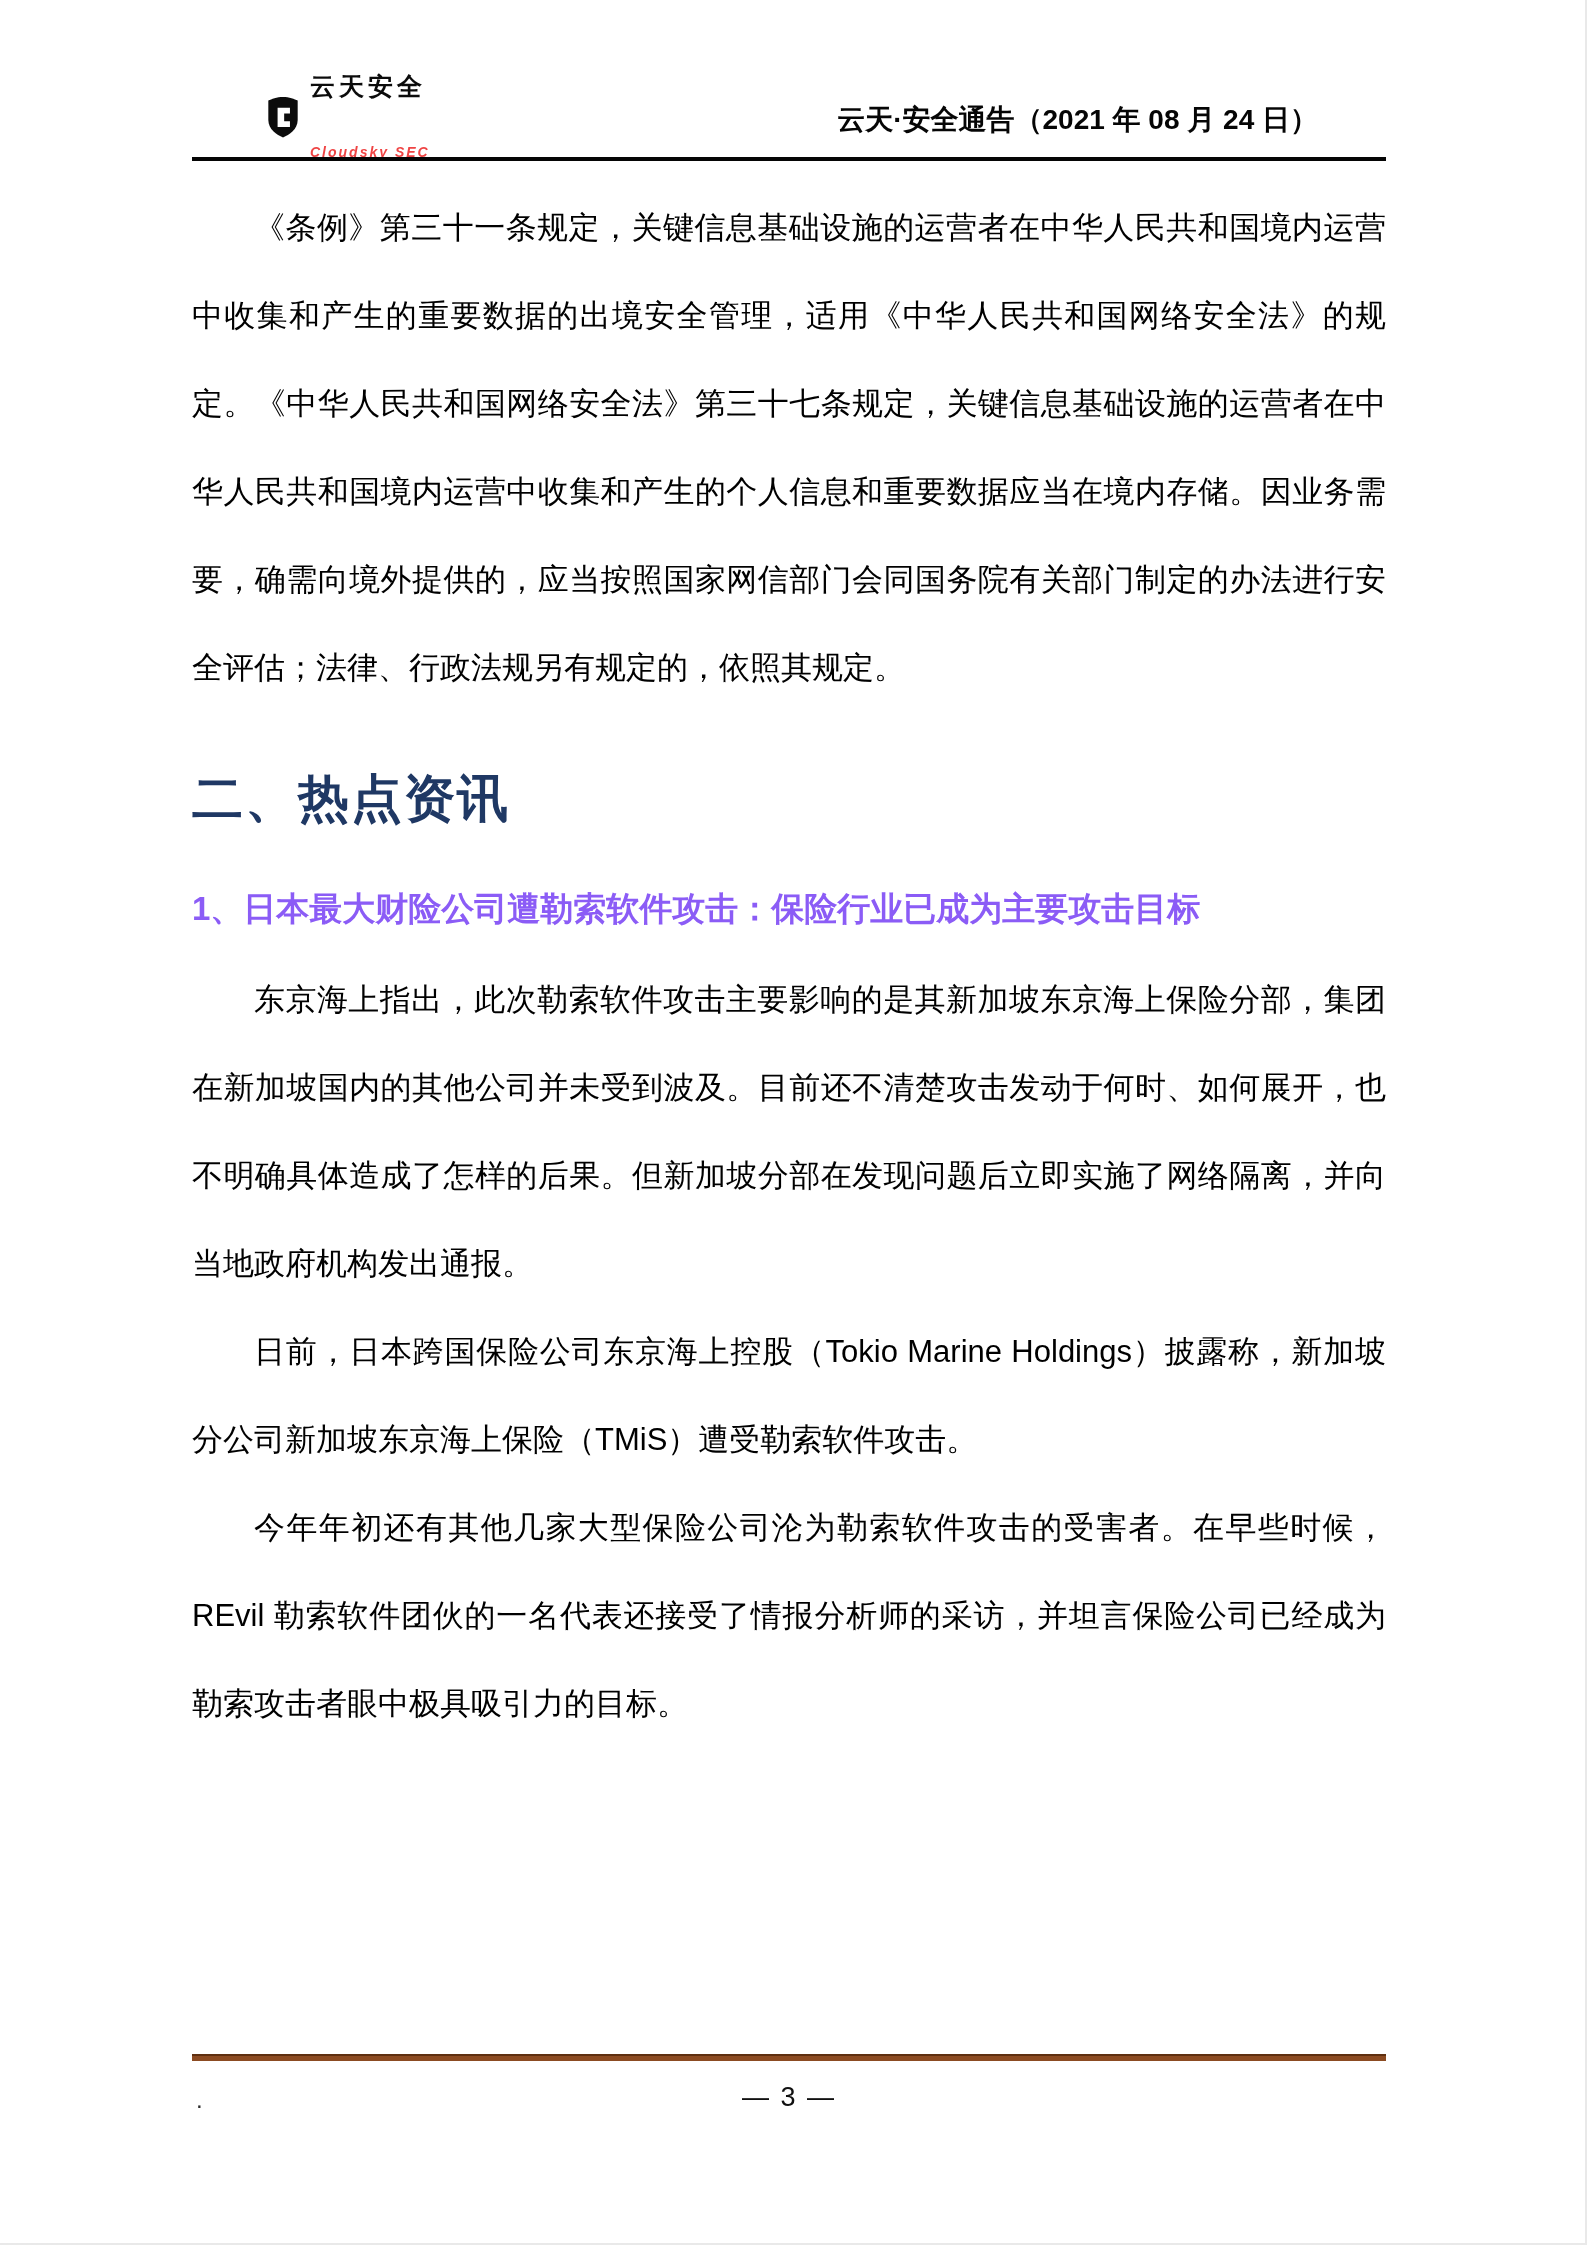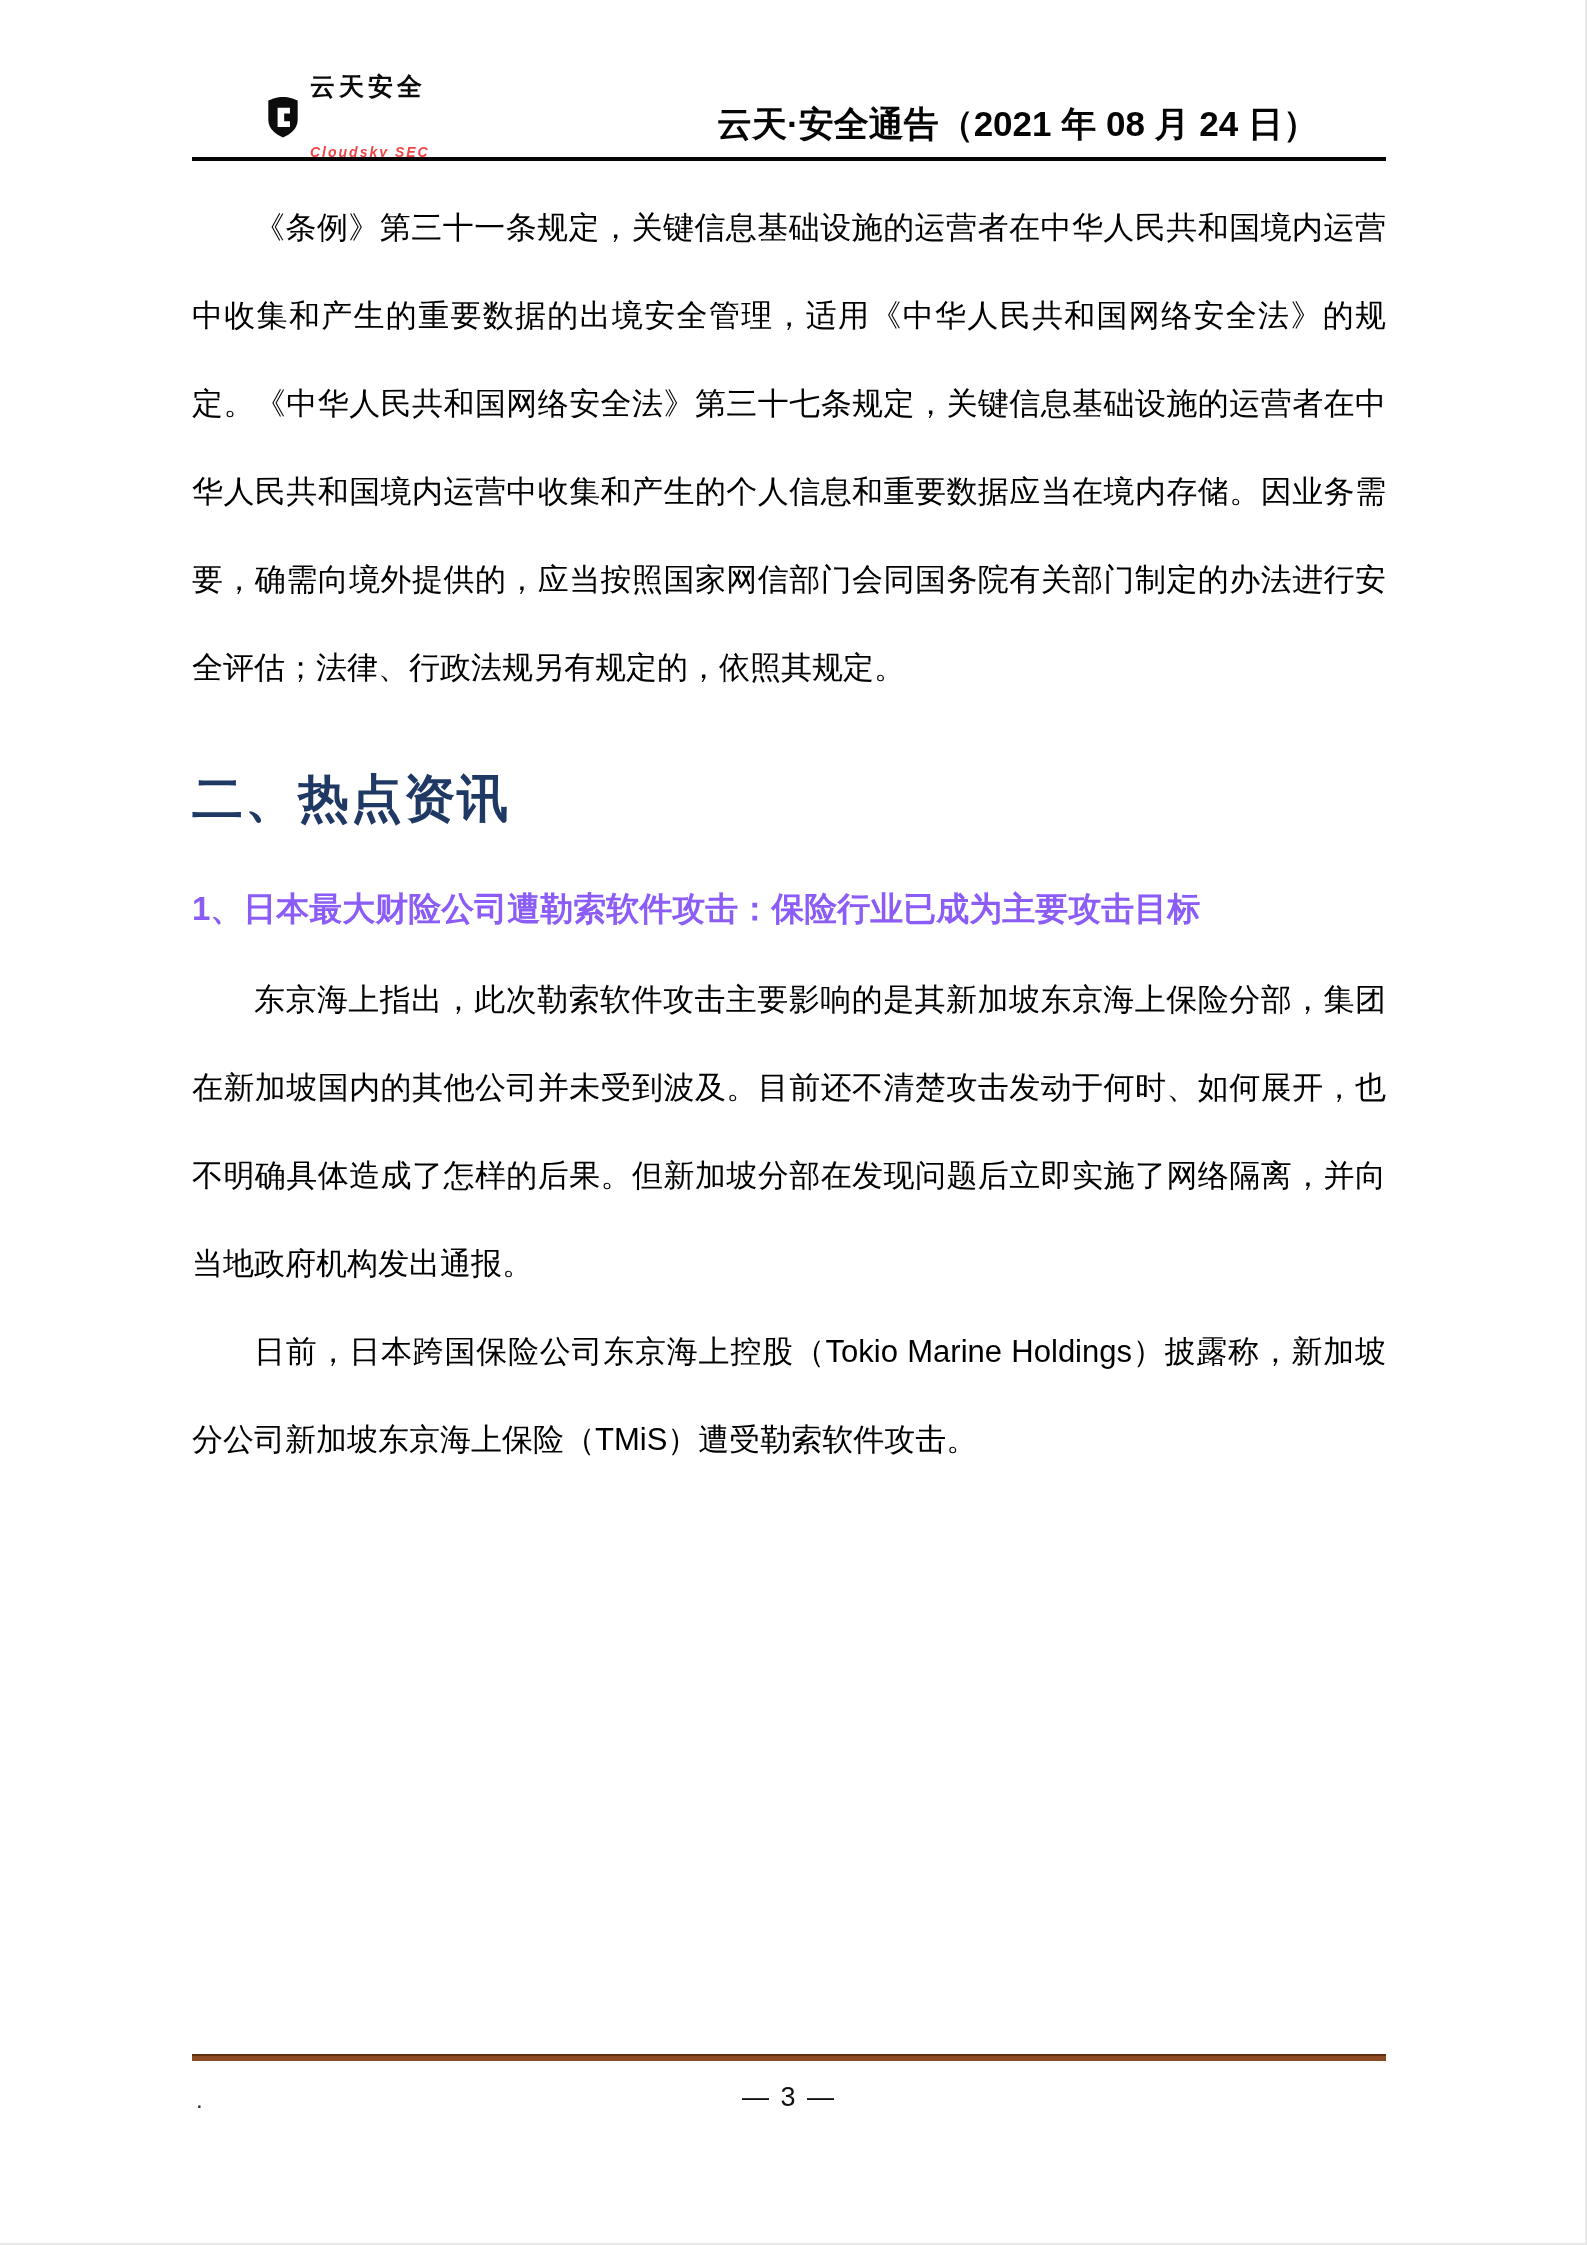--- a/index.html
+++ b/index.html
@@ -15,21 +15,21 @@
   .logo{
     position:absolute;left:266px;top:94px;height:46px;
     display:flex;align-items:center;gap:10px;
   }
   .logo-shield{display:block;}
   .logo-text{display:flex;flex-direction:column;justify-content:center;gap:41px;}
   .logo-cn{font-size:25px;font-weight:bold;letter-spacing:4px;color:#0b0b0b;line-height:1.1;}
   .logo-en{font-size:14px;font-weight:bold;font-style:italic;letter-spacing:2px;color:#ef4444;line-height:1.2;margin-top:2px;}
   .header-title{
     position:absolute;top:101px;right:269px;
-    font-size:35px;font-weight:bold;color:#050505;white-space:nowrap;
+    font-size:28px;font-weight:bold;color:#050505;white-space:nowrap;
   }
   .header-rule{
     position:absolute;left:192px;top:157px;width:1194px;height:4px;background:#050505;
   }
   
   .content{position:absolute;left:192px;top:184px;width:1194px;}
   .body-p{
     margin:0;
     font-size:31px;line-height:88px;
     color:#000000;
@@ -82,19 +82,20 @@
 
   <div class="content">
     <p class="body-p">《条例》第三十一条规定，关键信息基础设施的运营者在中华人民共和国境内运营中收集和产生的重要数据的出境安全管理，适用《中华人民共和国网络安全法》的规定。《中华人民共和国网络安全法》第三十七条规定，关键信息基础设施的运营者在中华人民共和国境内运营中收集和产生的个人信息和重要数据应当在境内存储。因业务需要，确需向境外提供的，应当按照国家网信部门会同国务院有关部门制定的办法进行安全评估；法律、行政法规另有规定的，依照其规定。</p>
 
     <h2 class="section-heading">二、热点资讯</h2>
 
     <h3 class="news-heading">1、日本最大财险公司遭勒索软件攻击：保险行业已成为主要攻击目标</h3>
 
     <p class="body-p">东京海上指出，此次勒索软件攻击主要影响的是其新加坡东京海上保险分部，集团在新加坡国内的其他公司并未受到波及。目前还不清楚攻击发动于何时、如何展开，也不明确具体造成了怎样的后果。但新加坡分部在发现问题后立即实施了网络隔离，并向当地政府机构发出通报。</p>
     <p class="body-p">日前，日本跨国保险公司东京海上控股（Tokio Marine Holdings）披露称，新加坡分公司新加坡东京海上保险（TMiS）遭受勒索软件攻击。</p>
+    <p class="body-p">今年年初还有其他几家大型保险公司沦为勒索软件攻击的受害者。在早些时候，REvil 勒索软件团伙的一名代表还接受了情报分析师的采访，并坦言保险公司已经成为勒索攻击者眼中极具吸引力的目标。</p>
   </div>
 
   <div class="footer-rule"></div>
   <div class="footer-mark">.</div>
   <div class="page-number">— 3 —</div>
 
 </div>
 
 </body></html>

